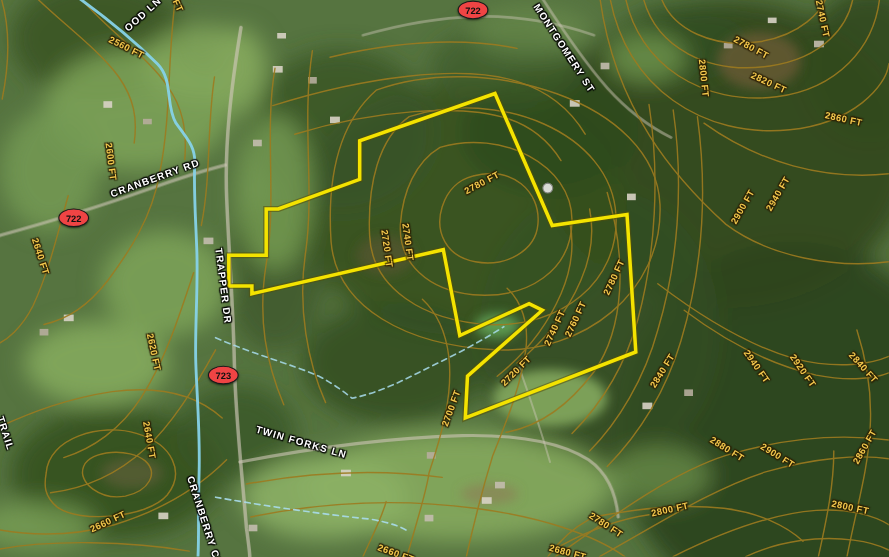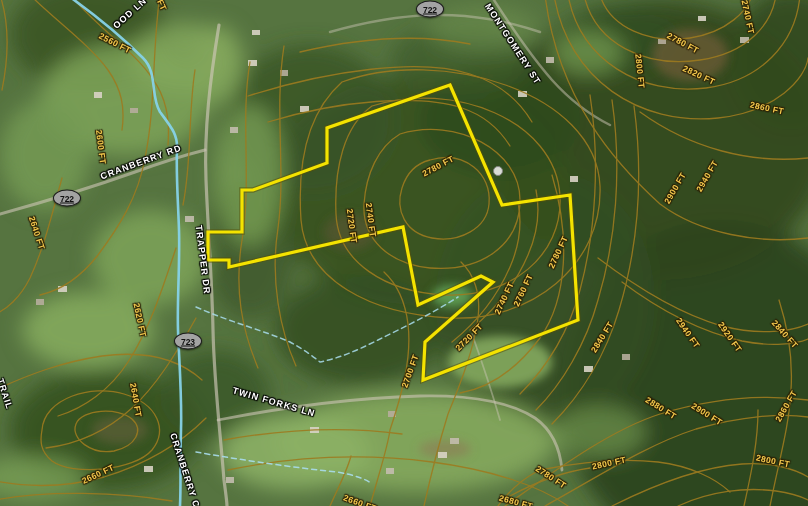--- a/index.html
+++ b/index.html
@@ -16,25 +16,24 @@
     text-shadow:0 0 2px #3a2a05,1px 1px 1px rgba(42,30,2,.95),-1px -1px 1px rgba(42,30,2,.95),1px -1px 1px rgba(42,30,2,.9),-1px 1px 1px rgba(42,30,2,.9);
   }
   .road-label{
     position:absolute;white-space:nowrap;
     font-size:9px;font-weight:bold;letter-spacing:1.1px;
     color:#ffffff;
     text-shadow:0 0 2px #000,1px 1px 1px rgba(0,0,0,.95),-1px -1px 1px rgba(0,0,0,.95),1px -1px 1px rgba(0,0,0,.9),-1px 1px 1px rgba(0,0,0,.9);
   }
   .route-shield{
     position:absolute;width:26px;height:15px;
-    background:#a3a3a3;border:1.5px solid #1a1a1a;border-radius:50%;
+    background:#ef4444;border:1.5px solid #1a1a1a;border-radius:50%;
     display:flex;align-items:center;justify-content:center;
     font-size:8.5px;font-weight:bold;color:#111;
     box-shadow:0 1px 2px rgba(0,0,0,.55);
-    text-decoration:underline;
   }
 </style>
 </head>
 <body>
 
 <div class="map-root">
   <svg width="808" height="506" viewBox="0 0 808 506">
     <defs>
       <filter id="b10" x="-50%" y="-50%" width="200%" height="200%">
           <feGaussianBlur stdDeviation="10"></feGaussianBlur>
@@ -225,15 +224,15 @@
       <span class="elev-label" style="left: 360px; top: 503px; transform: translate(-50%, -50%) rotate(20deg);">2660 FT</span>
       <span class="road-label" style="left: 130px; top: 13px; transform: translate(-50%, -50%) rotate(-42deg);">OOD LN</span>
       <span class="road-label" style="left: 141px; top: 162px; transform: translate(-50%, -50%) rotate(-20deg);">CRANBERRY RD</span>
       <span class="road-label" style="left: 513px; top: 44px; transform: translate(-50%, -50%) rotate(57deg);">MONTGOMERY ST</span>
       <span class="road-label" style="left: 203px; top: 260px; transform: translate(-50%, -50%) rotate(83deg);">TRAPPER DR</span>
       <span class="road-label" style="left: 274px; top: 402px; transform: translate(-50%, -50%) rotate(16deg);">TWIN FORKS LN</span>
       <span class="road-label" style="left: 186px; top: 474px; transform: translate(-50%, -50%) rotate(72deg);">CRANBERRY CR</span>
       <span class="road-label" style="left: 5px; top: 394px; transform: translate(-50%, -50%) rotate(72deg);">TRAIL</span>
       <div class="route-shield" style="position: absolute; left: 430px; top: 9px; transform: translate(-50%, -50%) rotate(0deg);">722</div>
       <div class="route-shield" style="position: absolute; left: 67px; top: 198px; transform: translate(-50%, -50%) rotate(0deg);">722</div>
-      <div class="route-shield" style="position: absolute; left: 188px; top: 341px; transform: translate(-50%, -50%) rotate(0deg);">723</div>
+      <div class="route-shield" style="position: absolute; left: 203px; top: 341px; transform: translate(-50%, -50%) rotate(0deg);">723</div>
     </div>
 </div>
 
 </body></html>

